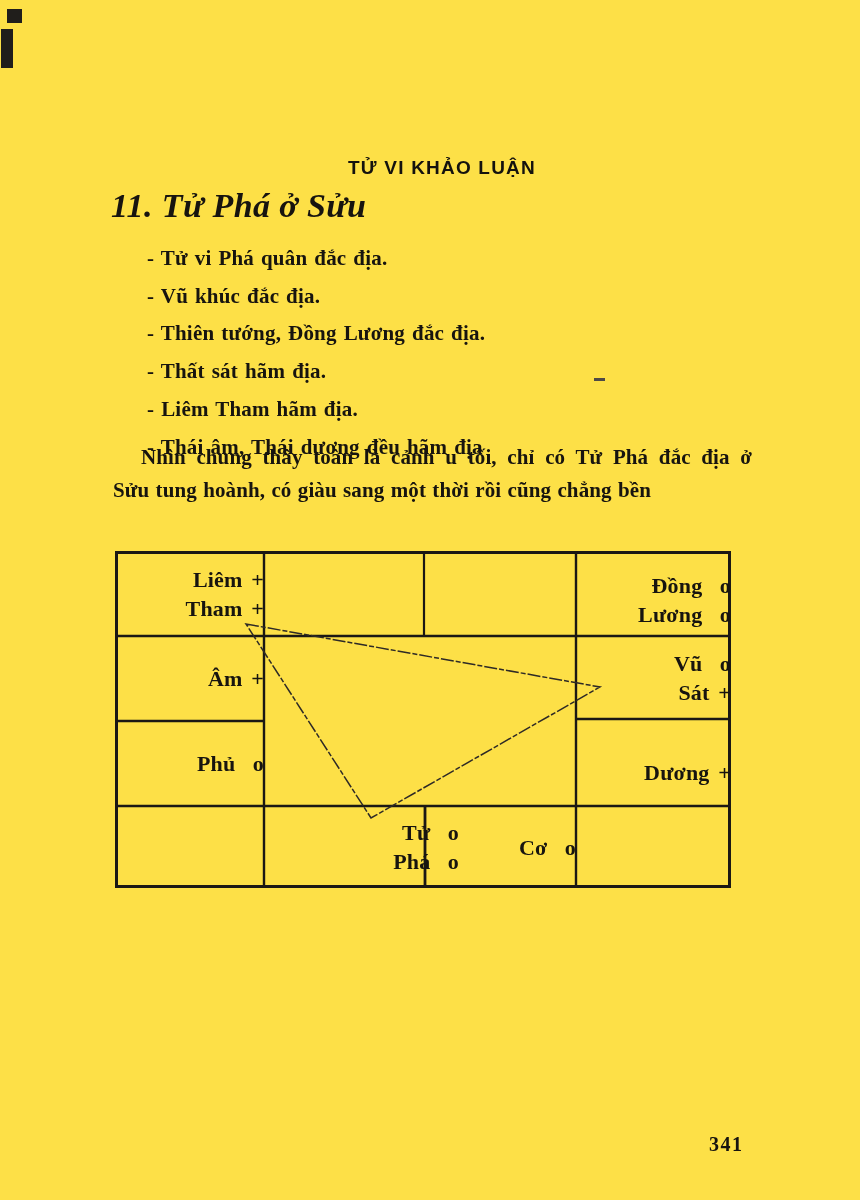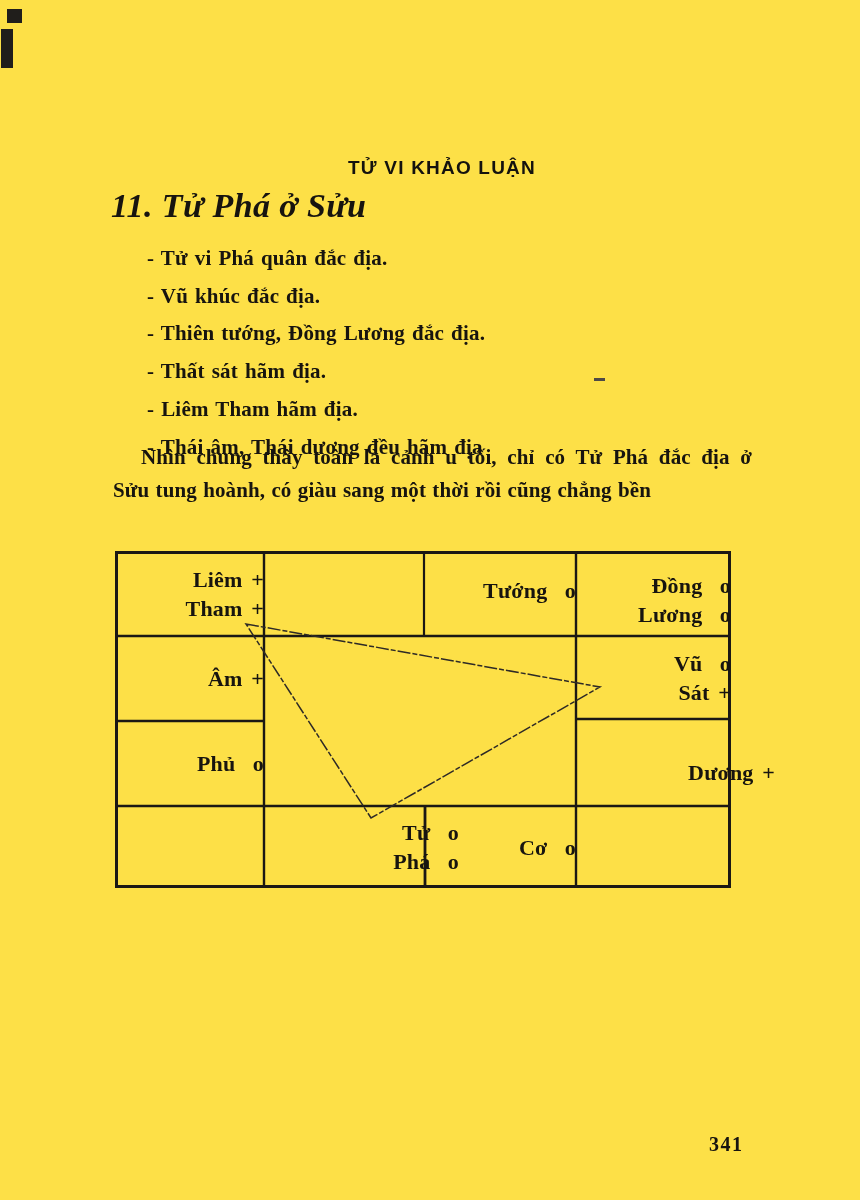--- a/index.html
+++ b/index.html
@@ -90,38 +90,35 @@
       <line x1="310" y1="255" x2="310" y2="337" stroke="#1b1814" stroke-width="2.8"></line>
       <line x1="461" y1="0" x2="461" y2="337" stroke="#1b1814" stroke-width="2.4"></line>
 
       <polygon points="131,73 485,136 256,267" fill="none" stroke="#2e2a26" stroke-width="1.5" stroke-dasharray="13 2 5 2"></polygon>
     </svg>
 
     <div class="cell" style="left:0;   top:0;   width:149px;height:85px;">
       <div class="cl">Liêm +</div>
       <div class="cl">Tham +</div>
     </div>
-    <div class="cell" style="left:309px;top:0;   width:152px;height:78px;">
-      <div class="cl">Tướng  o</div>
-    </div>
     <div class="cell" style="left:461px;top:0;   width:155px;height:98px;">
       <div class="cl">Đồng  o</div>
       <div class="cl">Lương  o</div>
     </div>
     <div class="cell" style="left:0;   top:85px; width:149px;height:85px;">
       <div class="cl">Âm +</div>
     </div>
     <div class="cell" style="left:461px;top:85px; width:155px;height:83px;">
       <div class="cl">Vũ  o</div>
       <div class="cl">Sát +</div>
     </div>
     <div class="cell" style="left:0;   top:170px;width:149px;height:85px;">
       <div class="cl">Phủ  o</div>
     </div>
-    <div class="cell" style="left:461px;top:168px;width:155px;height:107px;margin-left:44px;">
+    <div class="cell" style="left:461px;top:168px;width:155px;height:107px;">
       <div class="cl">Dương +</div>
     </div>
     <div class="cell" style="left:149px;top:255px;width:161px;height:82px;padding-left:34px;">
       <div class="cl">Tử  o</div>
       <div class="cl">Phá  o</div>
     </div>
     <div class="cell" style="left:310px;top:255px;width:151px;height:82px;">
       <div class="cl">Cơ  o</div>
     </div>
     <div class="cell" style="left:0;top:255px;width:149px;height:82px;"></div>

